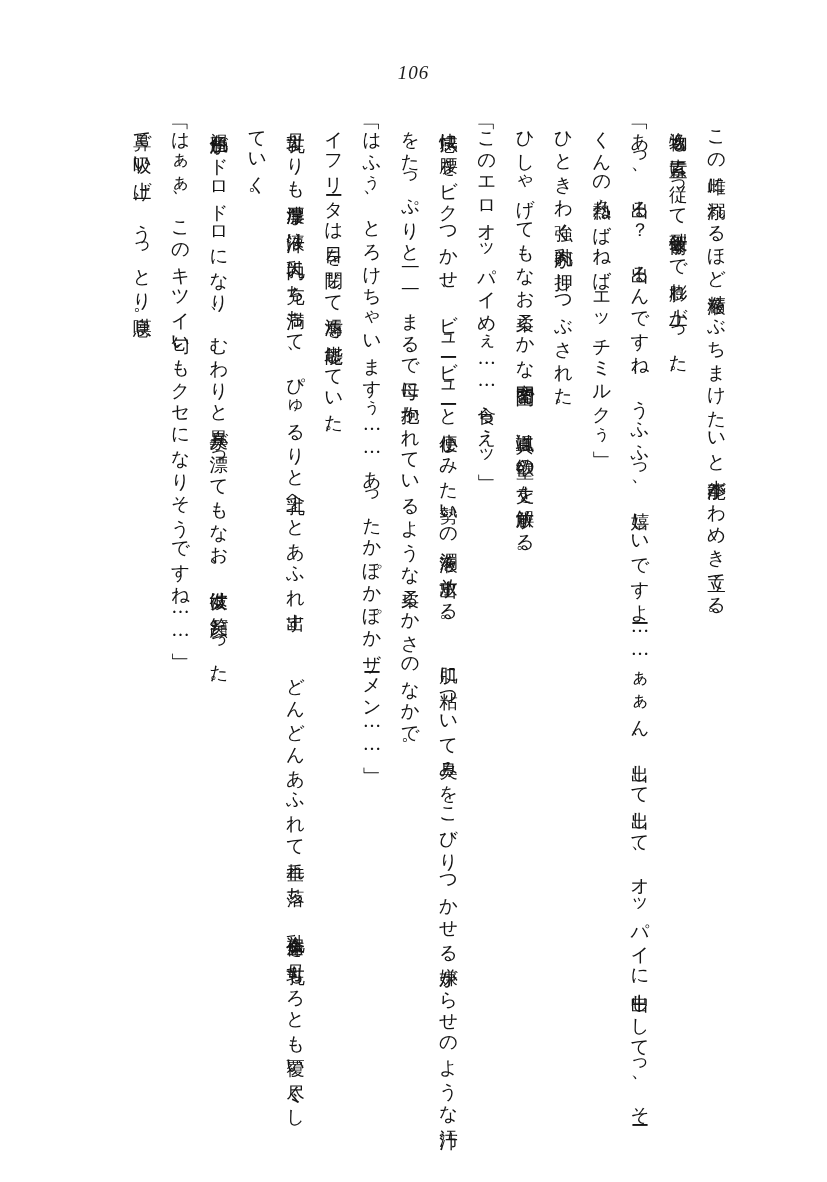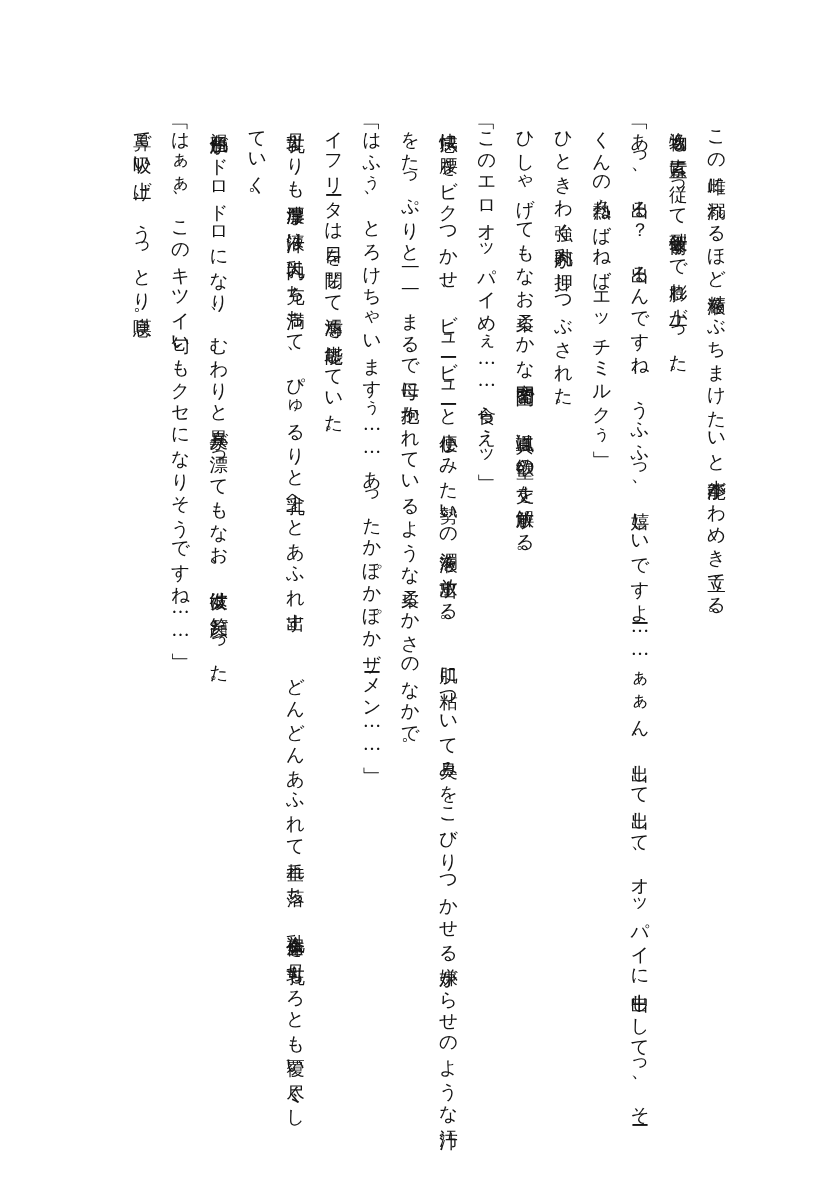--- a/index.html
+++ b/index.html
@@ -53,20 +53,21 @@
     margin: 0;
     padding: 0;
     text-indent: 0;
   }
 </style>
 </head>
 <body>
 
 <div class="page">
 
+  <div class="page-number">106</div>
 
   <div class="body-area">
     <div class="vtext">
       <p>この雌に溺れるほど精液をぶちまけたいと本能がわめき立てる。</p>
       <p>逸物も素直に従って破裂寸前まで膨れ上がった。</p>
       <p>「あっ、出る？　出るんですね、うふふっ、嬉しいですよー……ぁぁん、出して出して、オッパイに中出ししてっ、そーくんの熱々ねばねばエッチミルクぅ」</p>
       <p>ひときわ強く乳肉が押しつぶされた。</p>
       <p>ひしゃげてもなお柔らかな密閉空間で、颯真は欲望の丈を解放する。</p>
       <p>「このエロオッパイめぇ……食らえッ」</p>
       <p>快感に腰をビクつかせ、ビュービューと小便じみた勢いの濁液を放出する。　肌に粘ついて臭みをこびりつかせる嫌がらせのような汚汁をたっぷりと——まるで母に抱かれているような柔らかさのなかで。</p>

